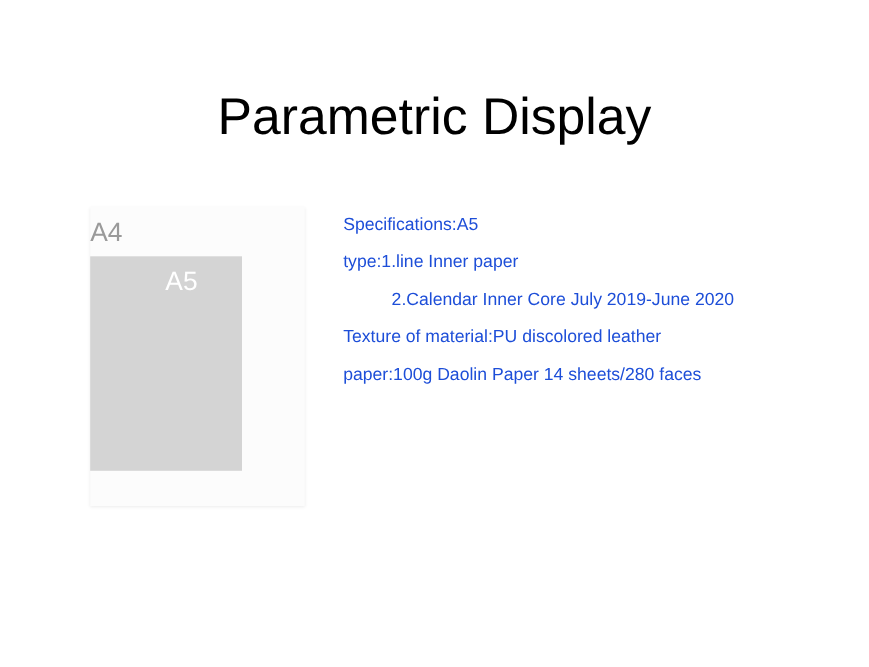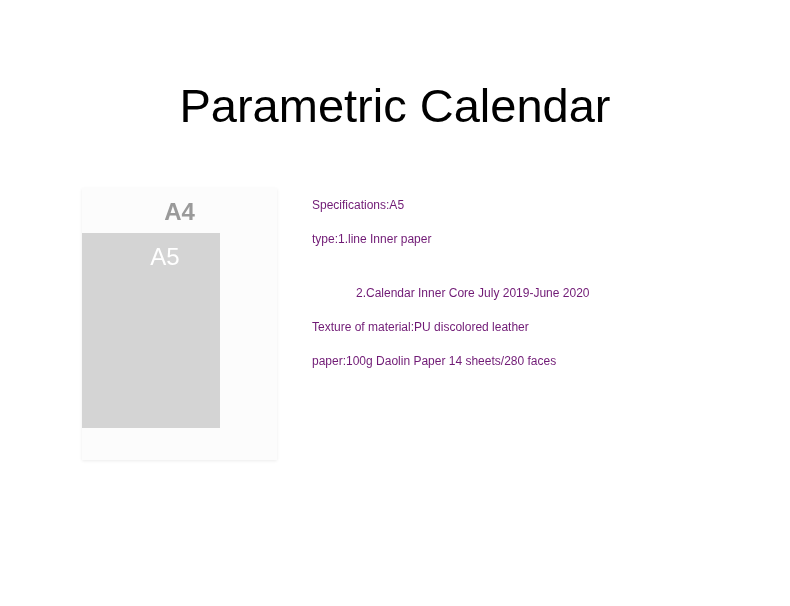--- a/index.html
+++ b/index.html
@@ -45,24 +45,23 @@
       width: 195px;
       height: 272px;
       background: #fcfcfc;
       box-shadow: 0 1px 3px rgba(0,0,0,0.08);
     }
     .a4-label {
       position: absolute;
       top: 10px;
       left: 0;
       width: 100%;
-      text-align: center;
       font-size: 24px;
       color: #9a9a9a;
-      font-weight: 700;
+      font-weight: 400;
     }
     .a5-sheet {
       position: absolute;
       top: 45px;
       left: 0;
       width: 138px;
       height: 195px;
       background: #d4d4d4;
     }
     .a5-label {
@@ -70,37 +69,36 @@
       top: 10px;
       left: 0;
       width: 100%;
       text-align: center;
       font-size: 24px;
       color: #ffffff;
       font-weight: 400;
       padding-left: 28px;
     }
     .specs {
-      font-size: 12px;
+      font-size: 16px;
       line-height: 34px;
-      color: #701a75;
+      color: #1d4ed8;
       font-weight: 400;
     }
     .specs .line {
       white-space: nowrap;
     }
     .specs .indent {
       padding-left: 44px;
-      margin-top: 20px;
     }
   </style>
 </head>
 <body>
 
-<div class="title">Parametric Calendar</div>
+<div class="title">Parametric Display</div>
 
 <div class="content">
   <div class="size-diagram">
     <div class="a4-sheet">
       <div class="a4-label">A4</div>
     </div>
     <div class="a5-sheet">
       <div class="a5-label">A5</div>
     </div>
   </div>

